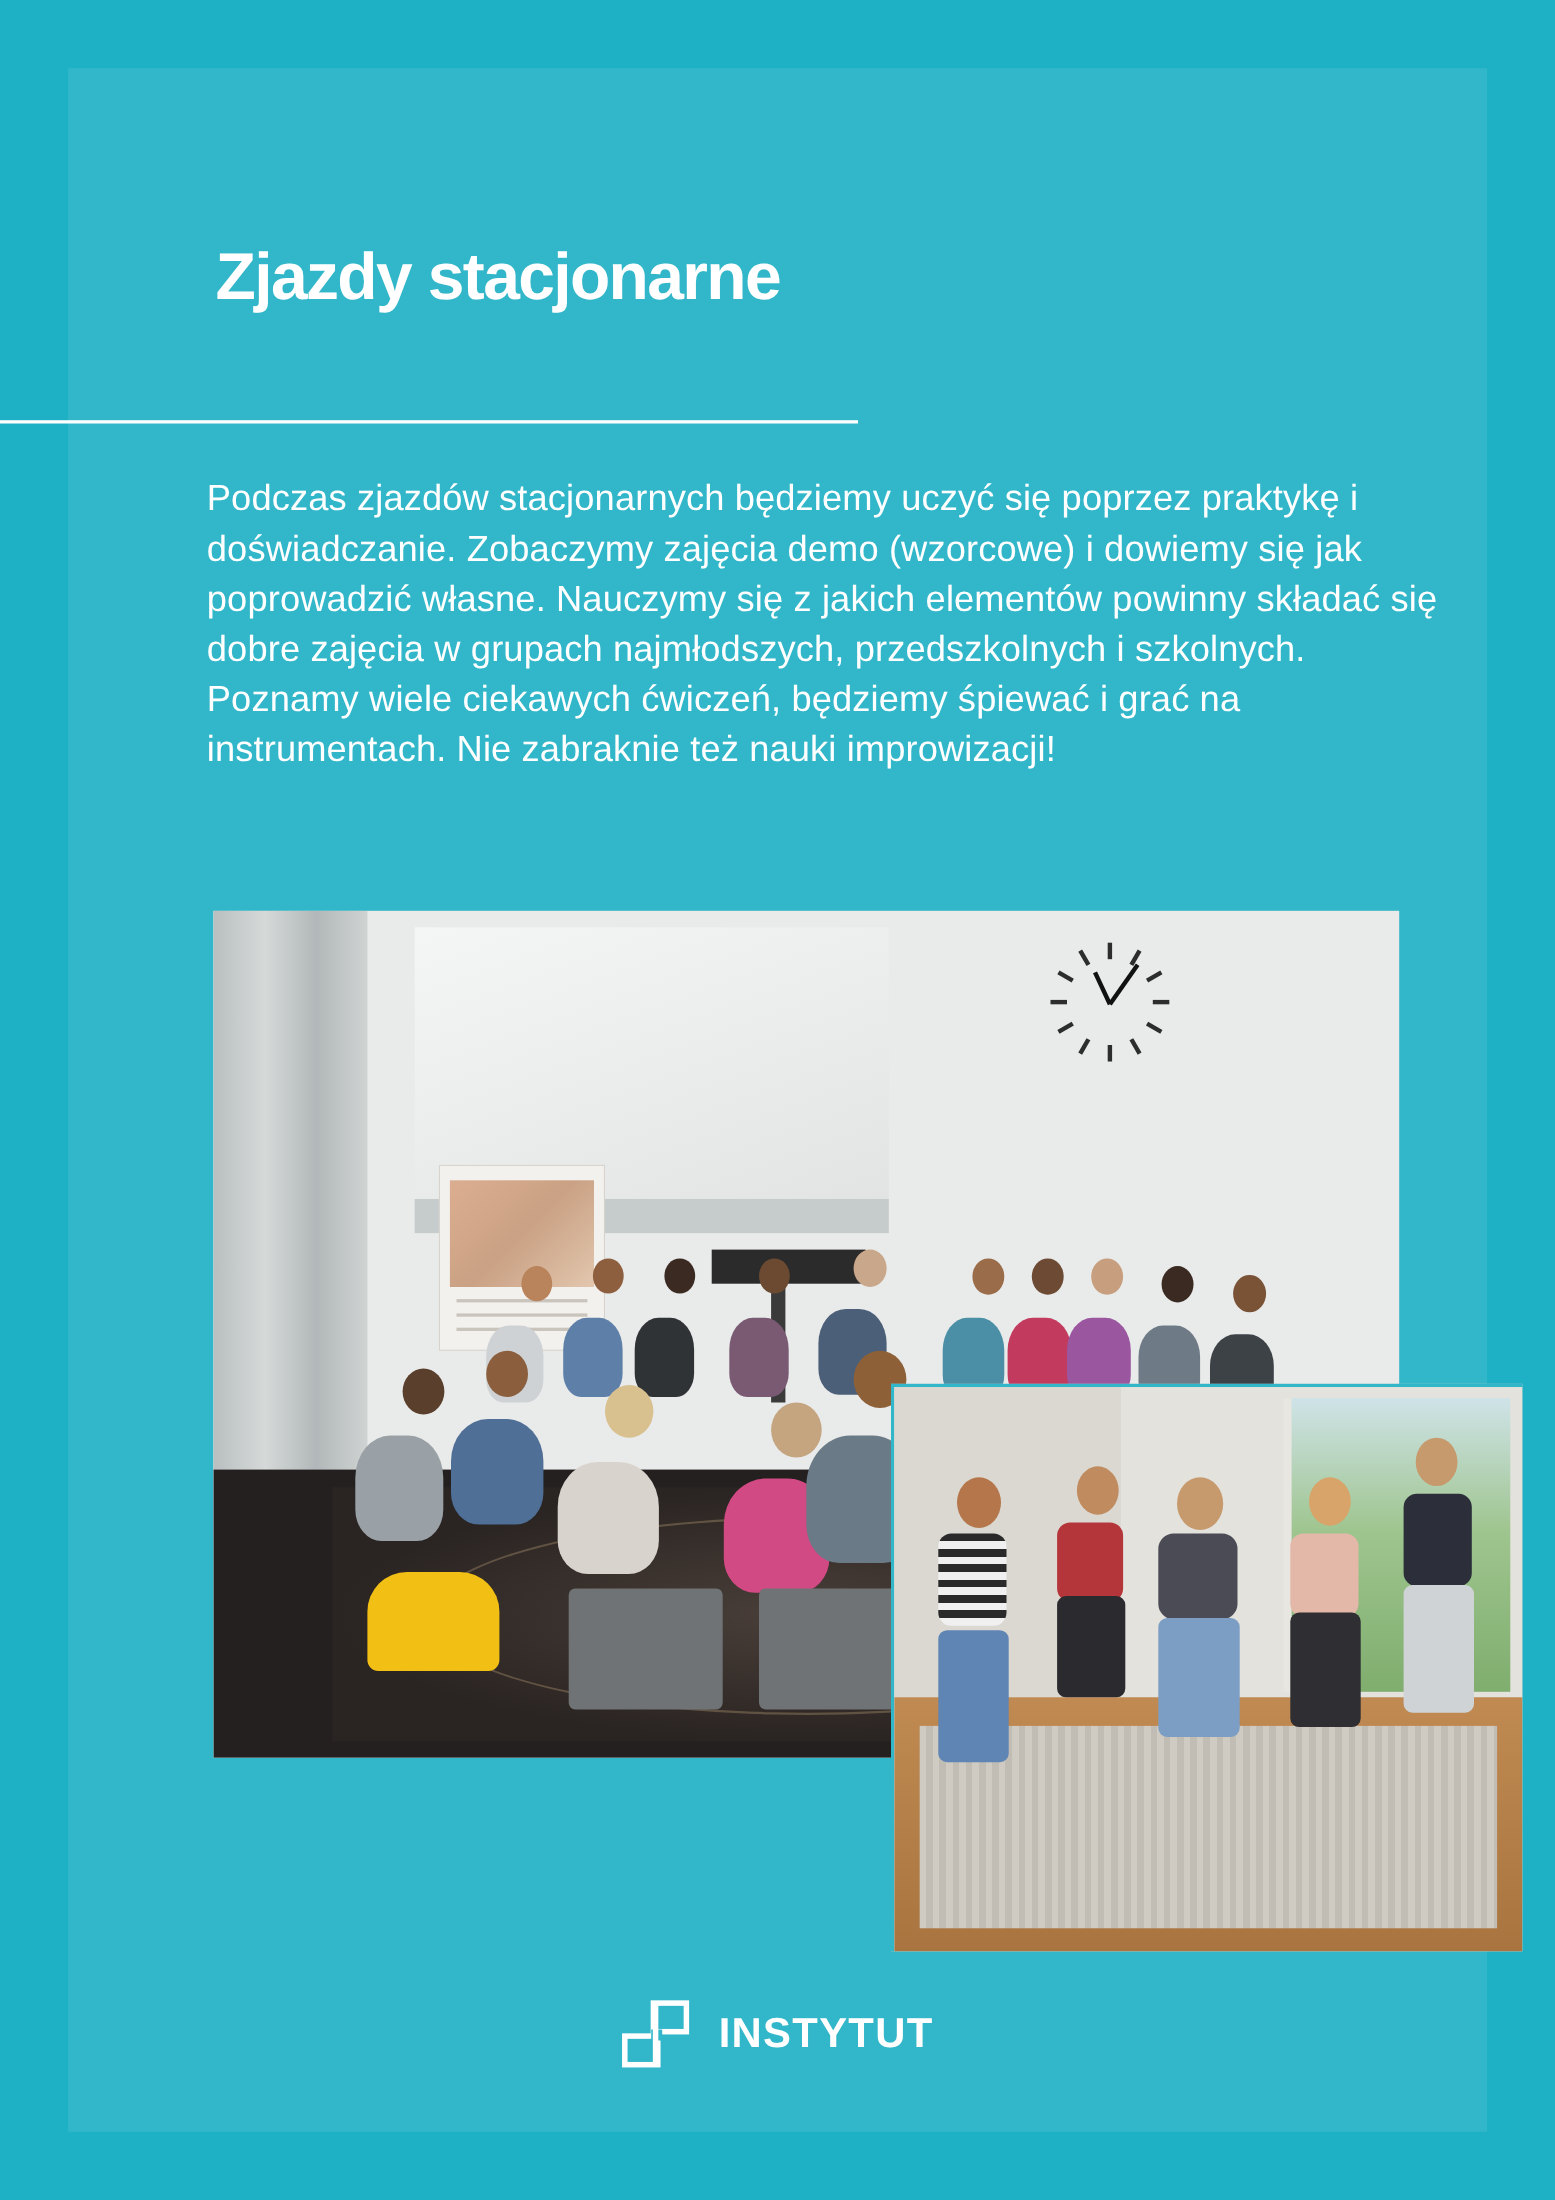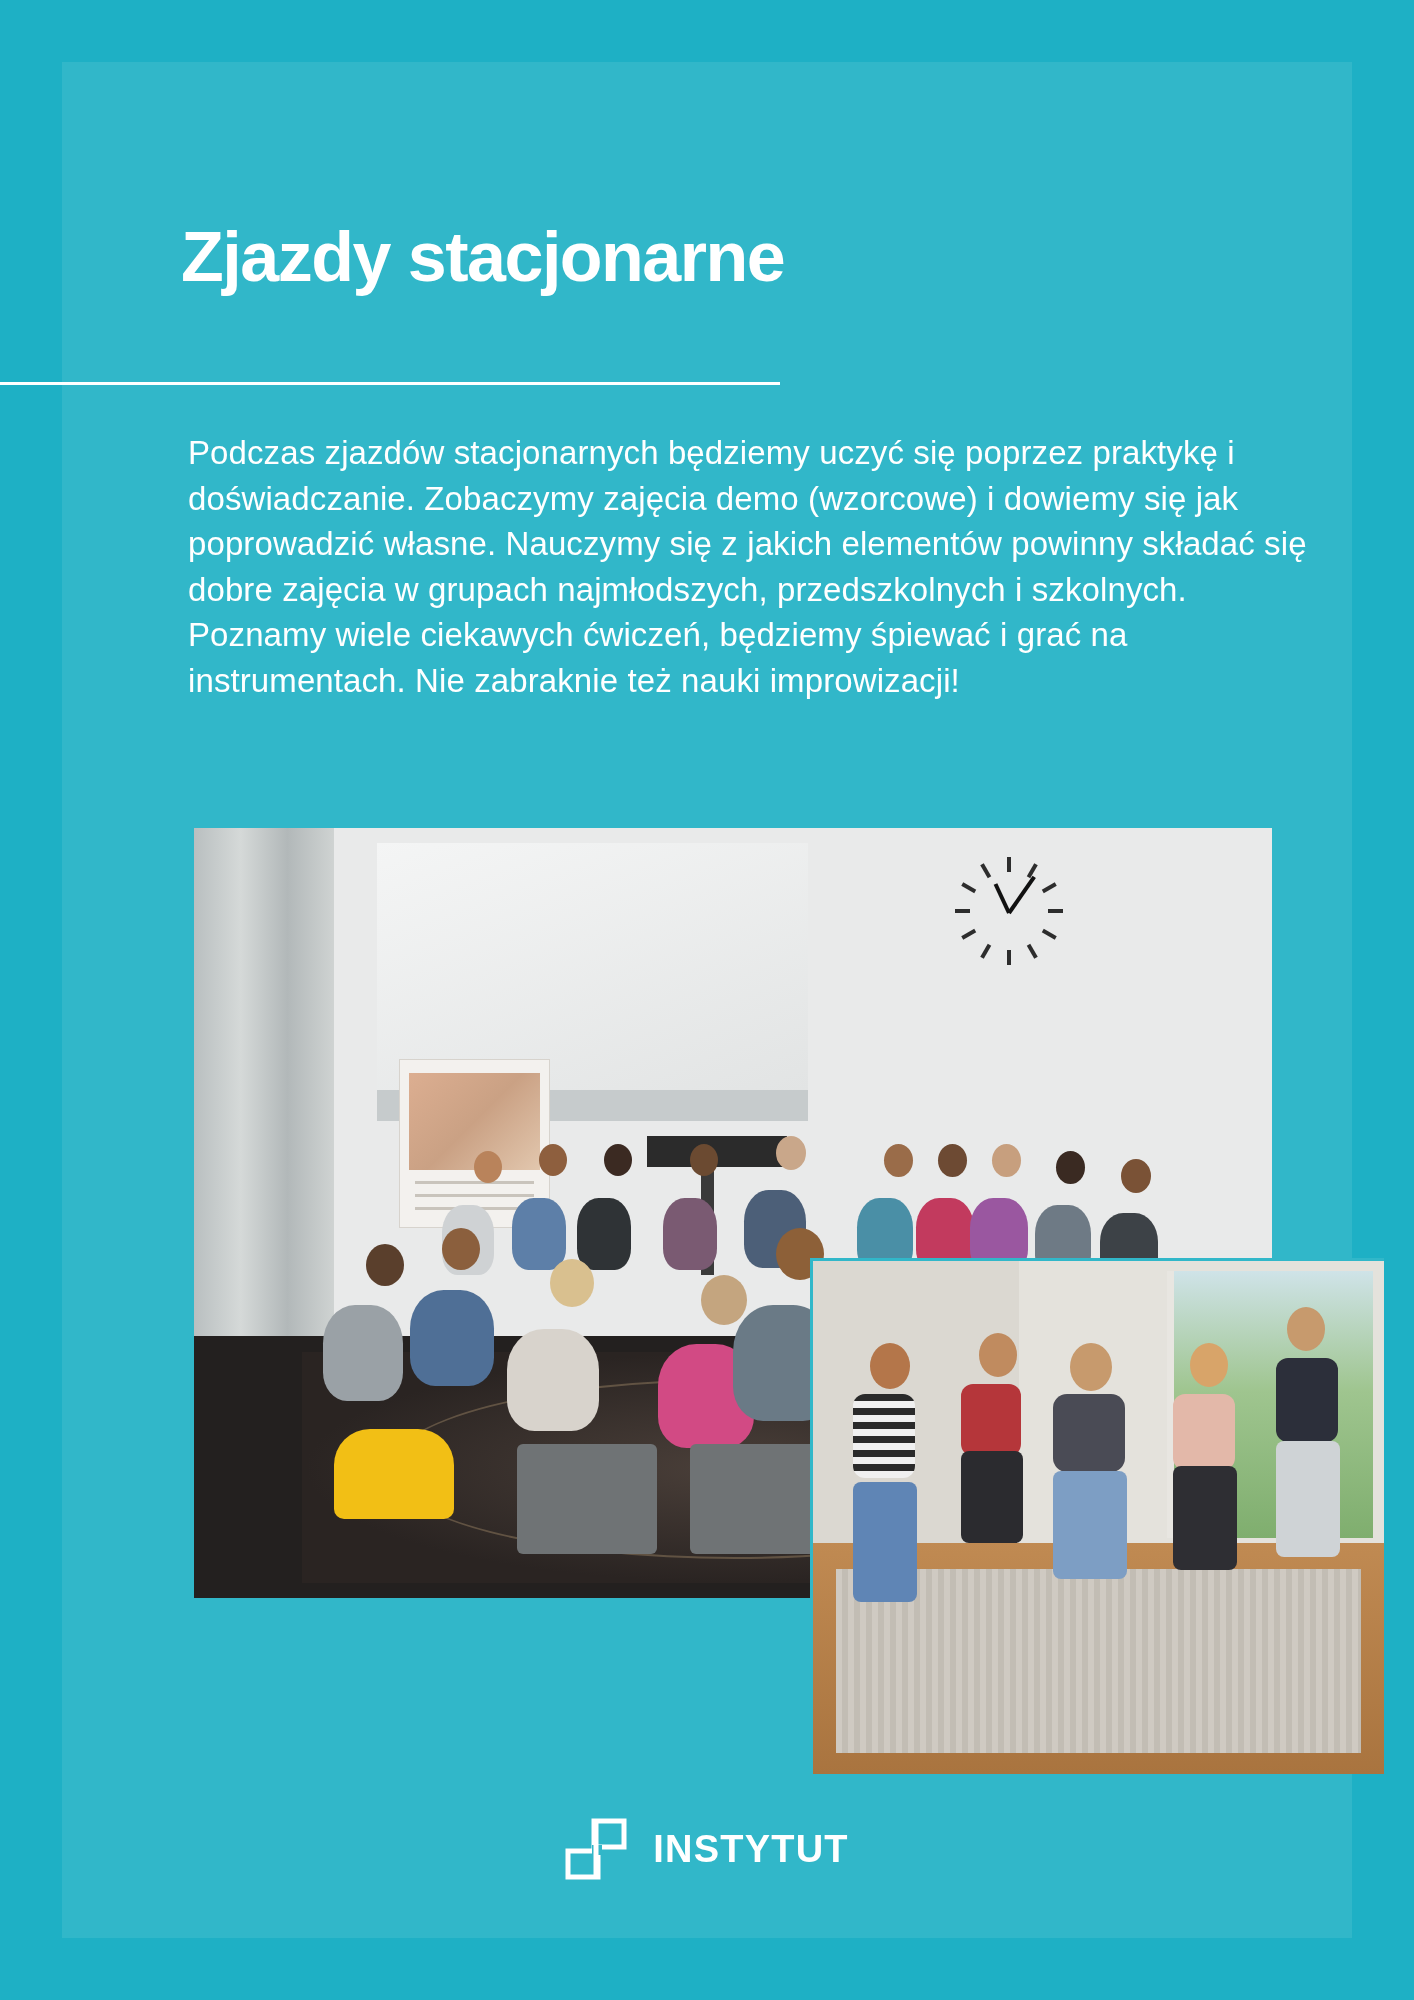--- a/index.html
+++ b/index.html
@@ -32,24 +32,24 @@
   .content {
     position: absolute;
     left: 0;
     top: 0;
     width: 1414px;
     height: 2000px;
   }
 
   .title {
     position: absolute;
-    left: 181px;
+    left: 196px;
     top: 222px;
     width: 1100px;
-    font-size: 70px;
+    font-size: 60px;
     line-height: 1.0;
     font-weight: bold;
     color: #ffffff;
     letter-spacing: -1.5px;
     white-space: nowrap;
   }
 
   .rule {
     position: absolute;
     left: 0px;

